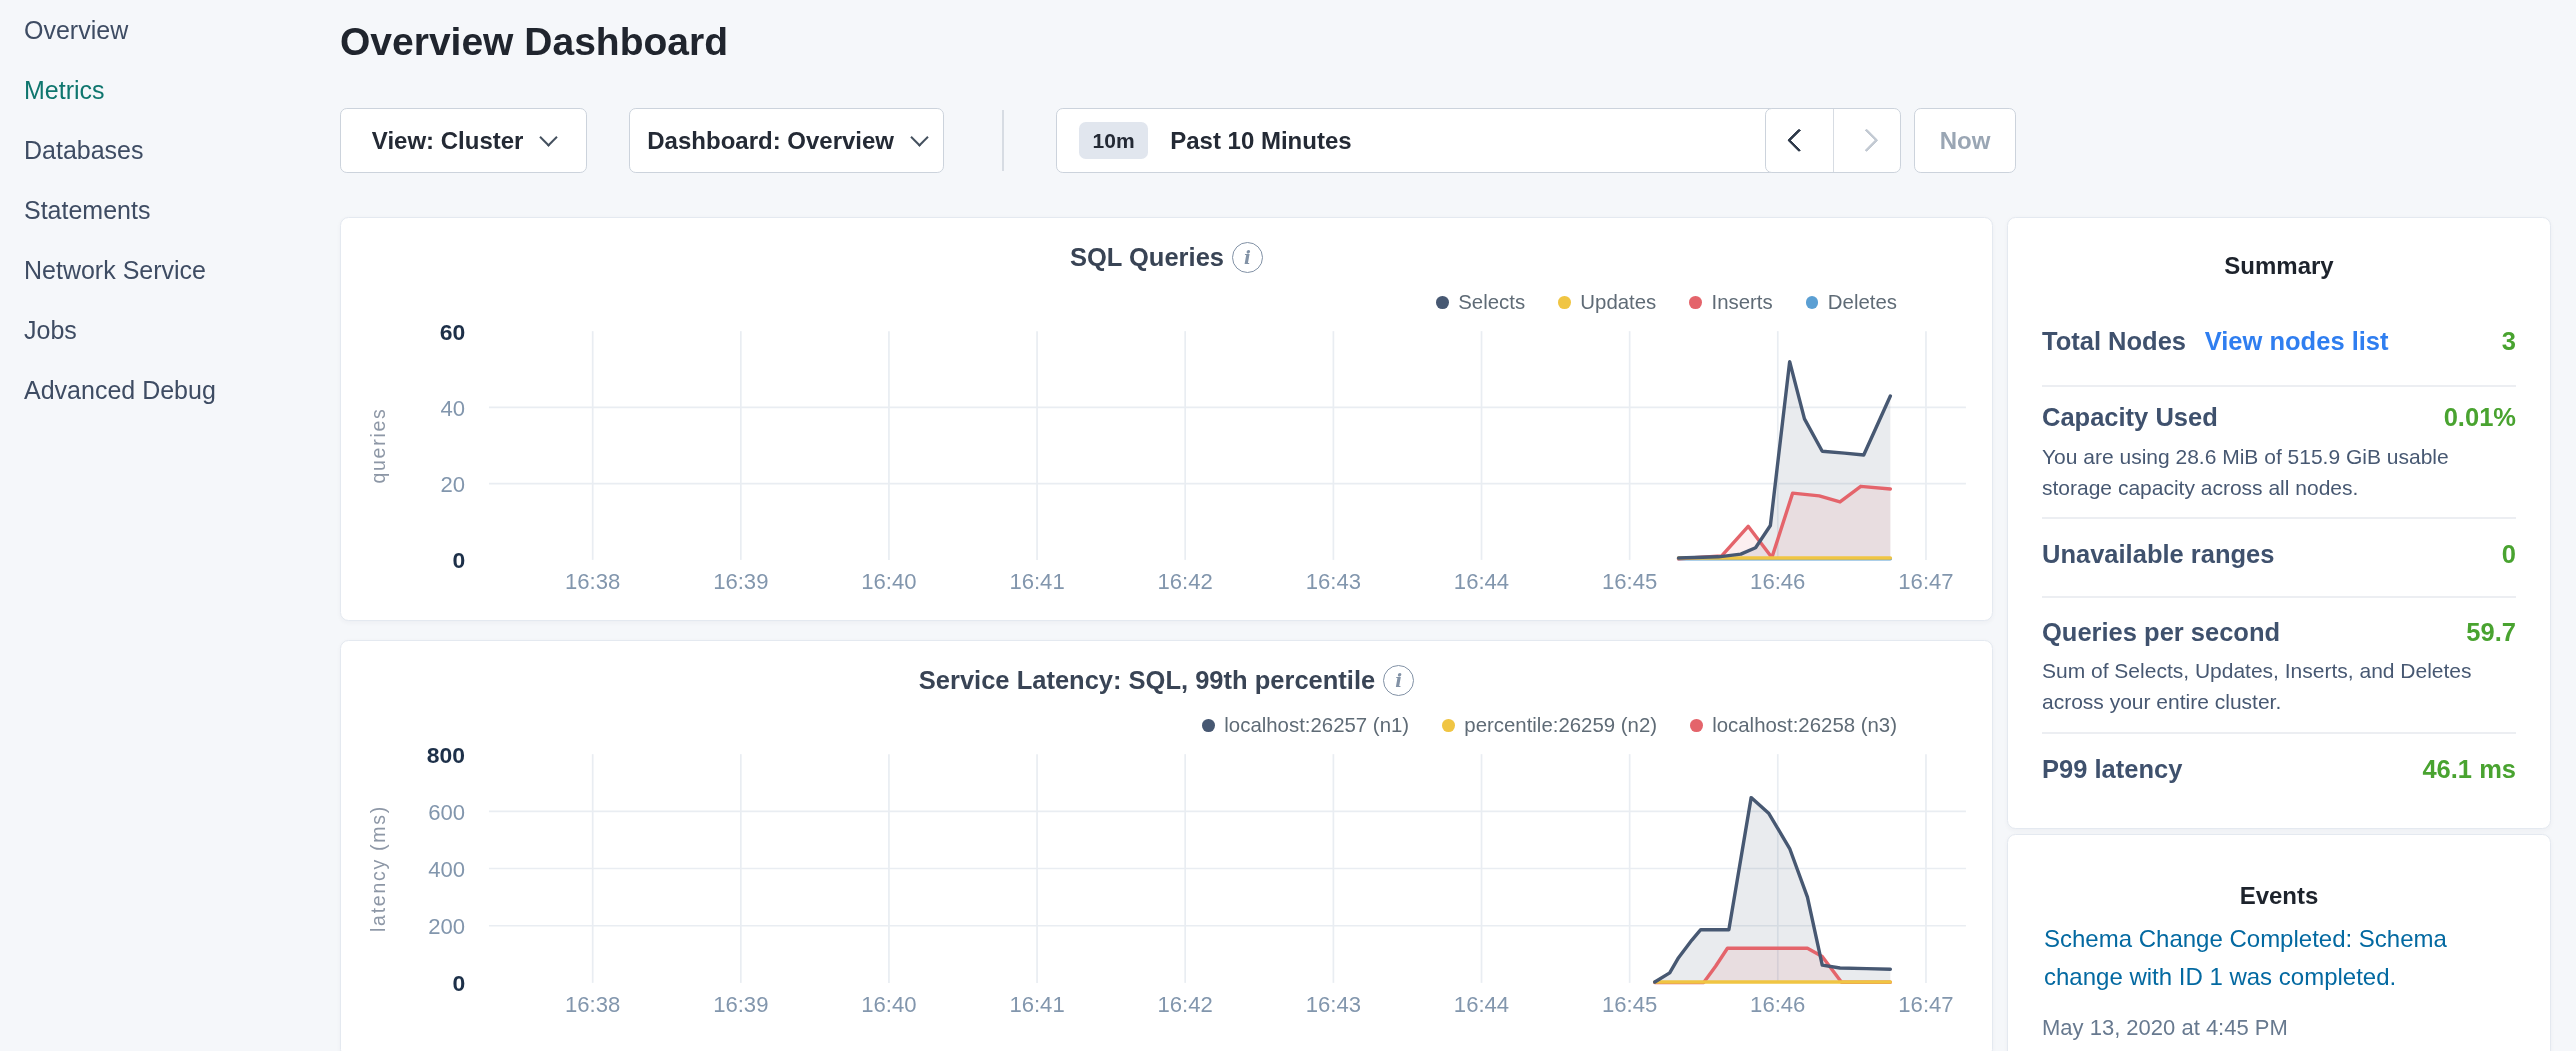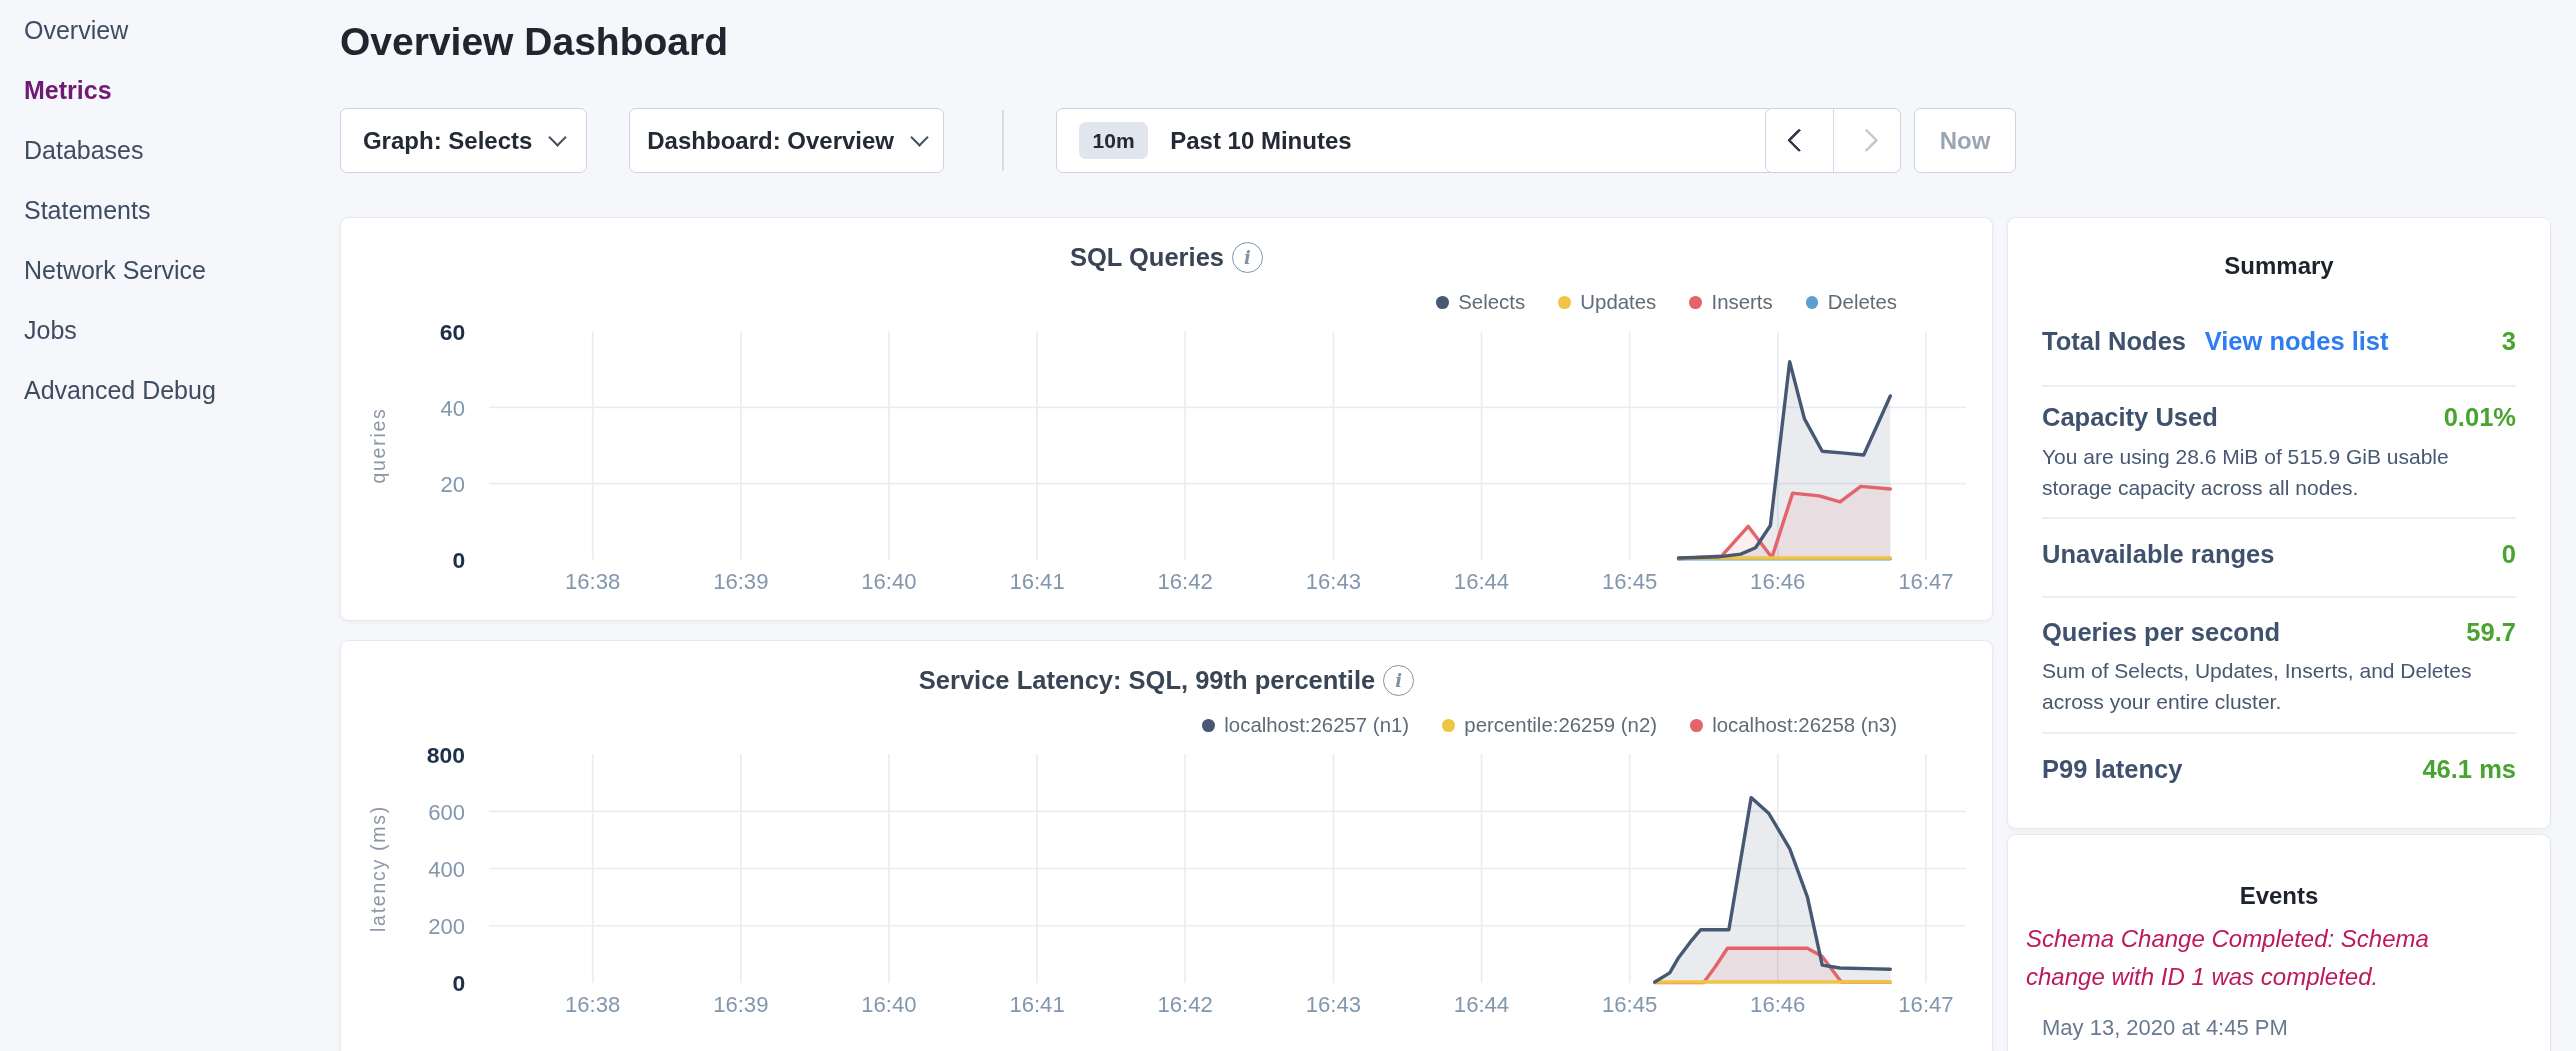--- a/index.html
+++ b/index.html
@@ -3,21 +3,21 @@
 <meta charset="utf-8">
 <style>
   html,body{margin:0;padding:0;background:#f5f7fa;}
   #app{position:relative;width:2576px;height:1051px;background:#f5f7fa;overflow:hidden;
        font-family:"Liberation Sans","DejaVu Sans",sans-serif;color:#242a35;}
 
   
   .sidebar{position:absolute;left:0;top:0;width:340px;}
   .side-item{height:60px;display:flex;align-items:center;padding-left:24px;
              font-size:25px;font-weight:500;color:#3e4c63;cursor:pointer;}
-  .side-item.active{color:#701a75;font-weight:700;}
+  .side-item.active{color:#0f766e;font-weight:400;}
 
   
   .page-title{position:absolute;left:340px;top:20.4px;font-size:39px;font-weight:600;color:#20252e;}
   .btn{position:absolute;top:108px;height:65px;background:#fff;border:1.7px solid #ccd3dc;
        border-radius:6.8px;display:flex;align-items:center;justify-content:center;
        font-size:24px;font-weight:700;color:#242a35;box-sizing:border-box;cursor:pointer;}
   .chev{display:inline-block;width:11px;height:11px;border-right:2.6px solid #44505e;
         border-bottom:2.6px solid #44505e;transform:rotate(45deg);margin-left:18.7px;margin-top:-6.8px;}
   .vline{position:absolute;left:1002px;top:110px;width:1.7px;height:61px;background:#d7dce3;}
   .time-selector{justify-content:flex-start;padding:0 22px;cursor:pointer;}
@@ -58,42 +58,42 @@
   
   .panel{left:2007px;width:544px;}
   .panel-title{position:absolute;top:34px;left:0;right:0;text-align:center;
                font-size:24px;font-weight:700;color:#1d232c;}
   .srow{position:absolute;left:34px;right:34px;display:flex;align-items:baseline;}
   .srow-label{font-size:25.5px;font-weight:700;color:#3f516d;}
   .srow-link{font-size:25.5px;font-weight:600;color:#2f7ef0;margin-left:18.7px;text-decoration:none;cursor:pointer;}
   .srow-value{margin-left:auto;font-size:25.5px;font-weight:700;color:#49a330;}
   .sdesc{position:absolute;left:34px;right:29px;font-size:21px;line-height:31px;color:#475872;}
   .sdivider{position:absolute;left:34px;right:34px;height:1.7px;background:#eceef2;}
-  .event-msg{position:absolute;left:18px;width:408px;font-size:24px;line-height:38px;color:#be185d;font-style:italic;}
+  .event-msg{position:absolute;left:36px;width:408px;font-size:24px;line-height:38px;color:#0369a1;}
   .event-time{position:absolute;left:34px;font-size:22px;color:#67798f;}
 </style>
 </head>
 <body>
 
 <div id="app">
 
   <nav class="sidebar">
     <div class="side-item">Overview</div>
     <div class="side-item active">Metrics</div>
     <div class="side-item">Databases</div>
     <div class="side-item">Statements</div>
     <div class="side-item">Network Service</div>
     <div class="side-item">Jobs</div>
     <div class="side-item">Advanced Debug</div>
   </nav>
 
   <h1 class="page-title" style="margin:0;">Overview Dashboard</h1>
 
   <div class="btn" style="left:340px;width:247px;">
-    <span>Graph: Selects</span>
+    <span>View: Cluster</span>
     <span class="chev"></span>
   </div>
   <div class="btn" style="left:629px;width:315px;">
     <span>Dashboard: Overview</span>
     <span class="chev"></span>
   </div>
   <div class="vline"></div>
   <div class="btn time-selector" style="left:1056px;width:814px;">
     <span class="tw-badge">10m</span>
     <span class="tw-label">Past 10 Minutes</span>

